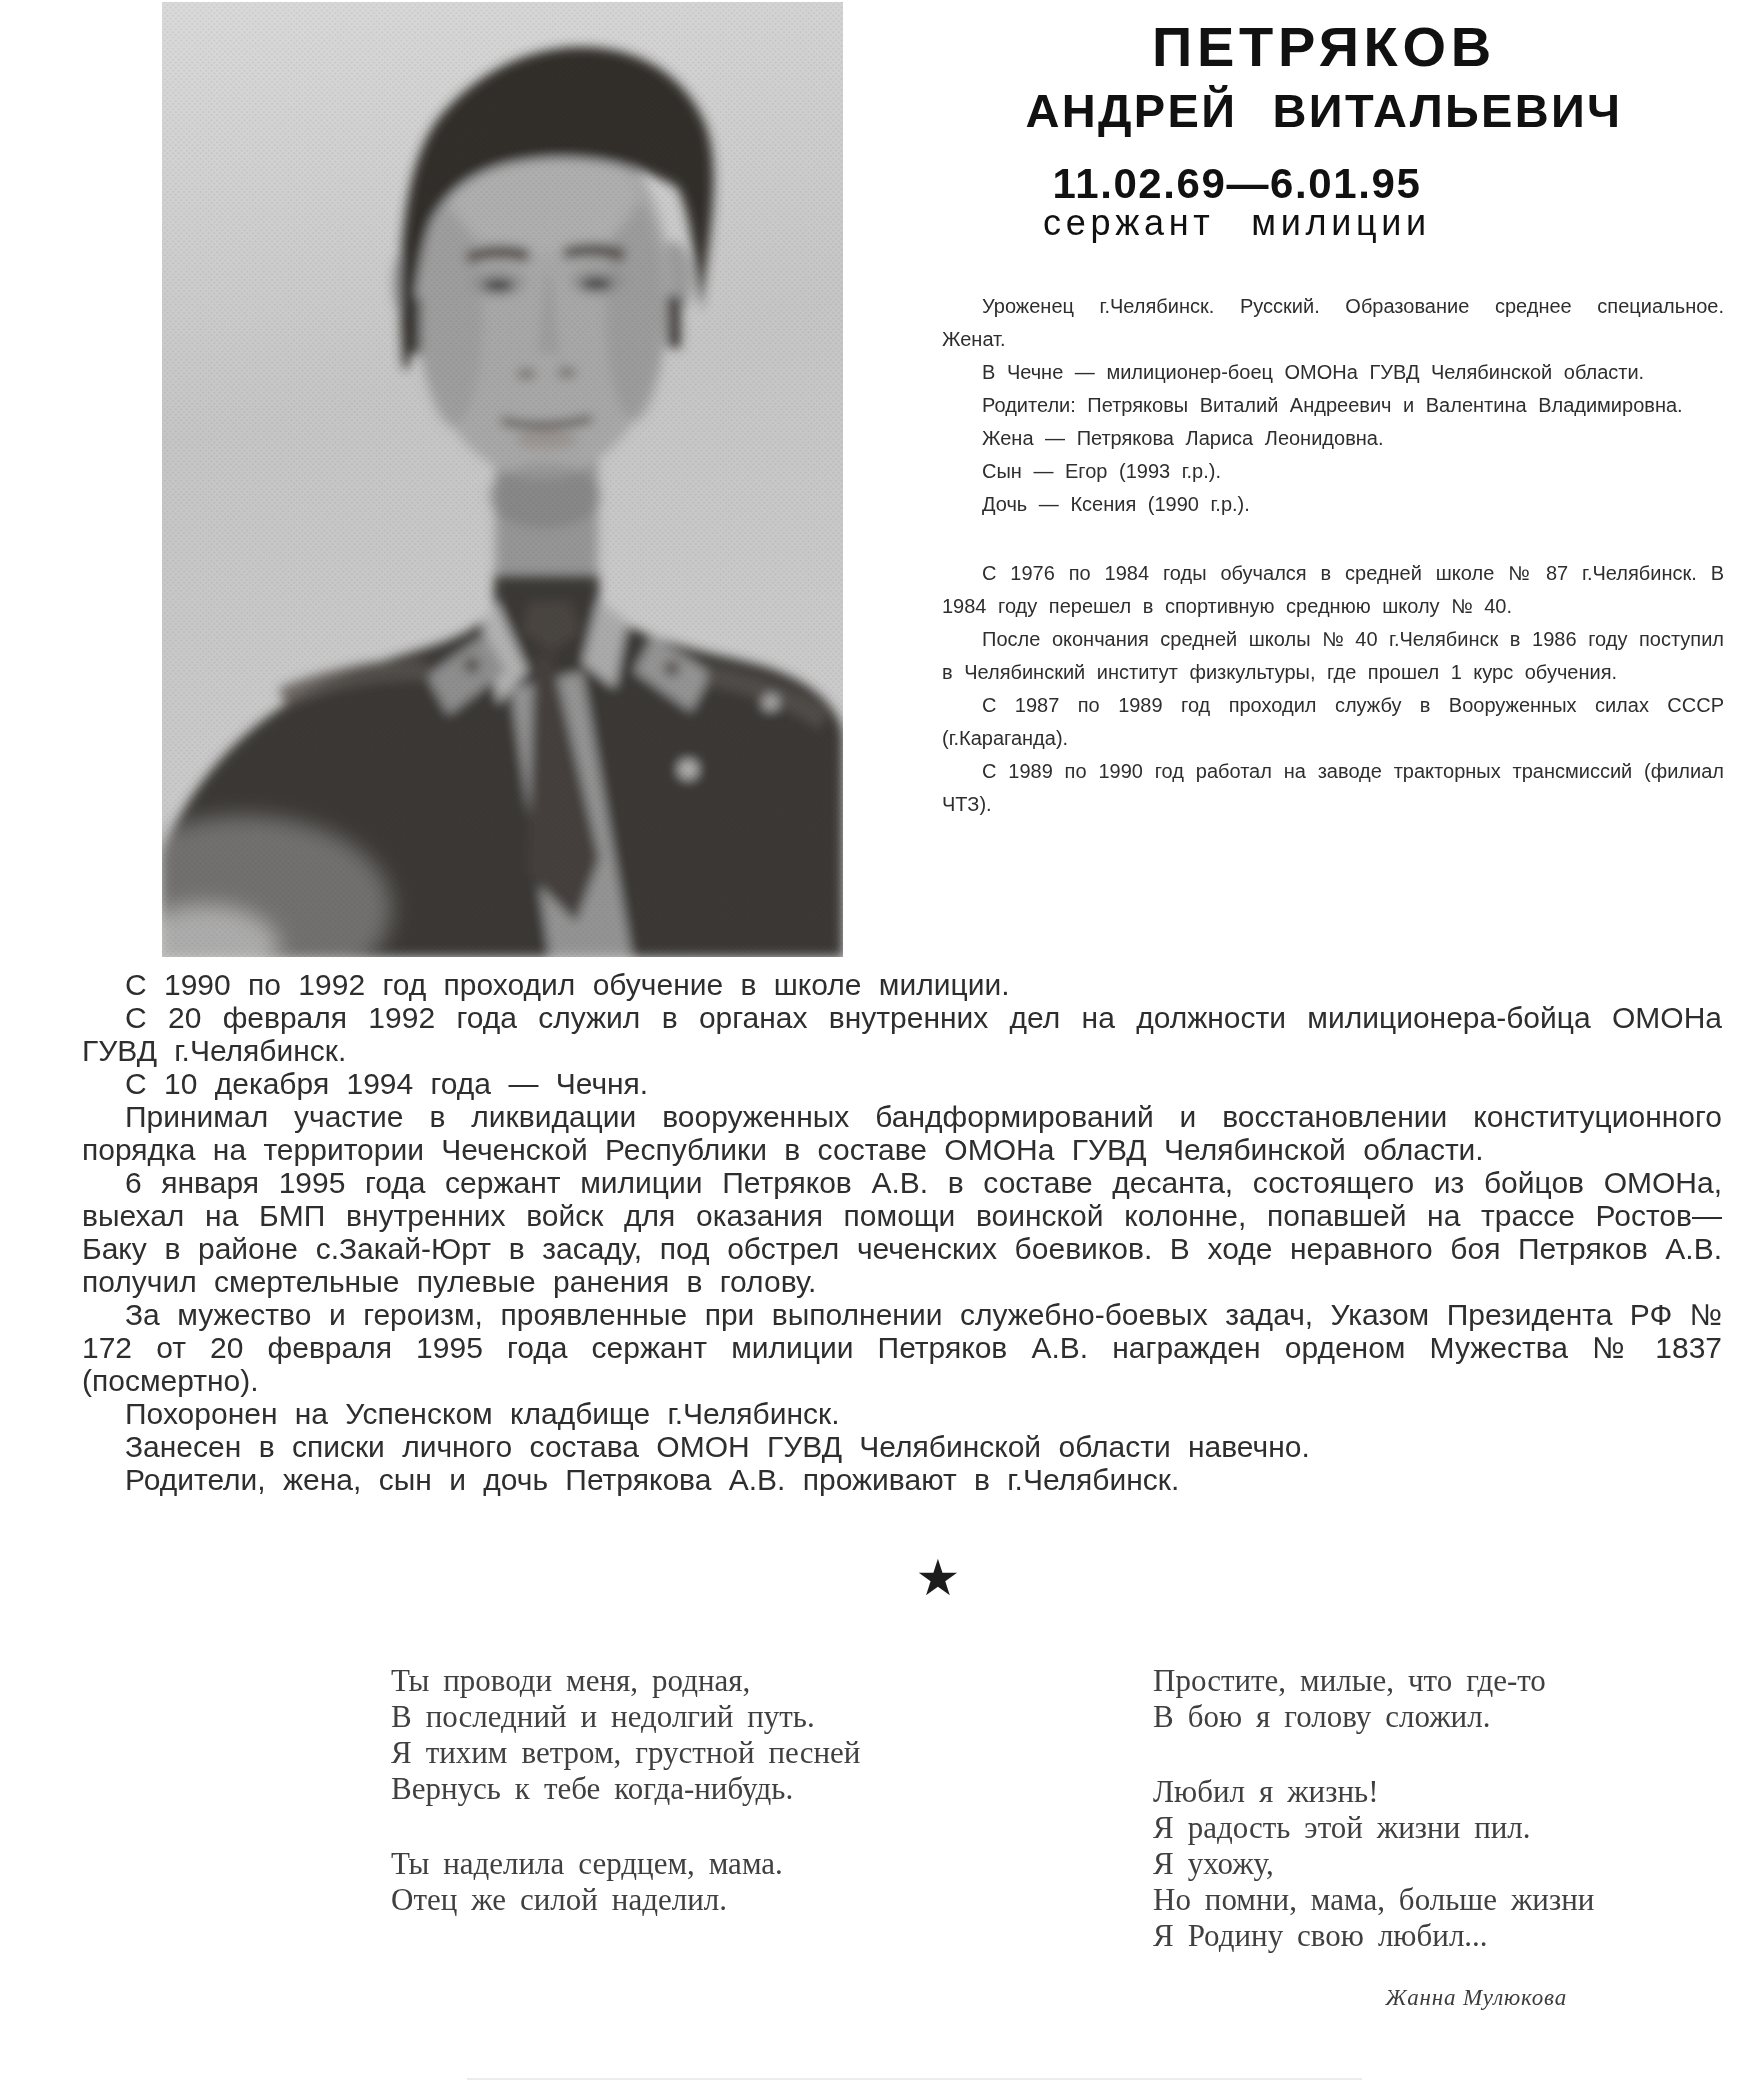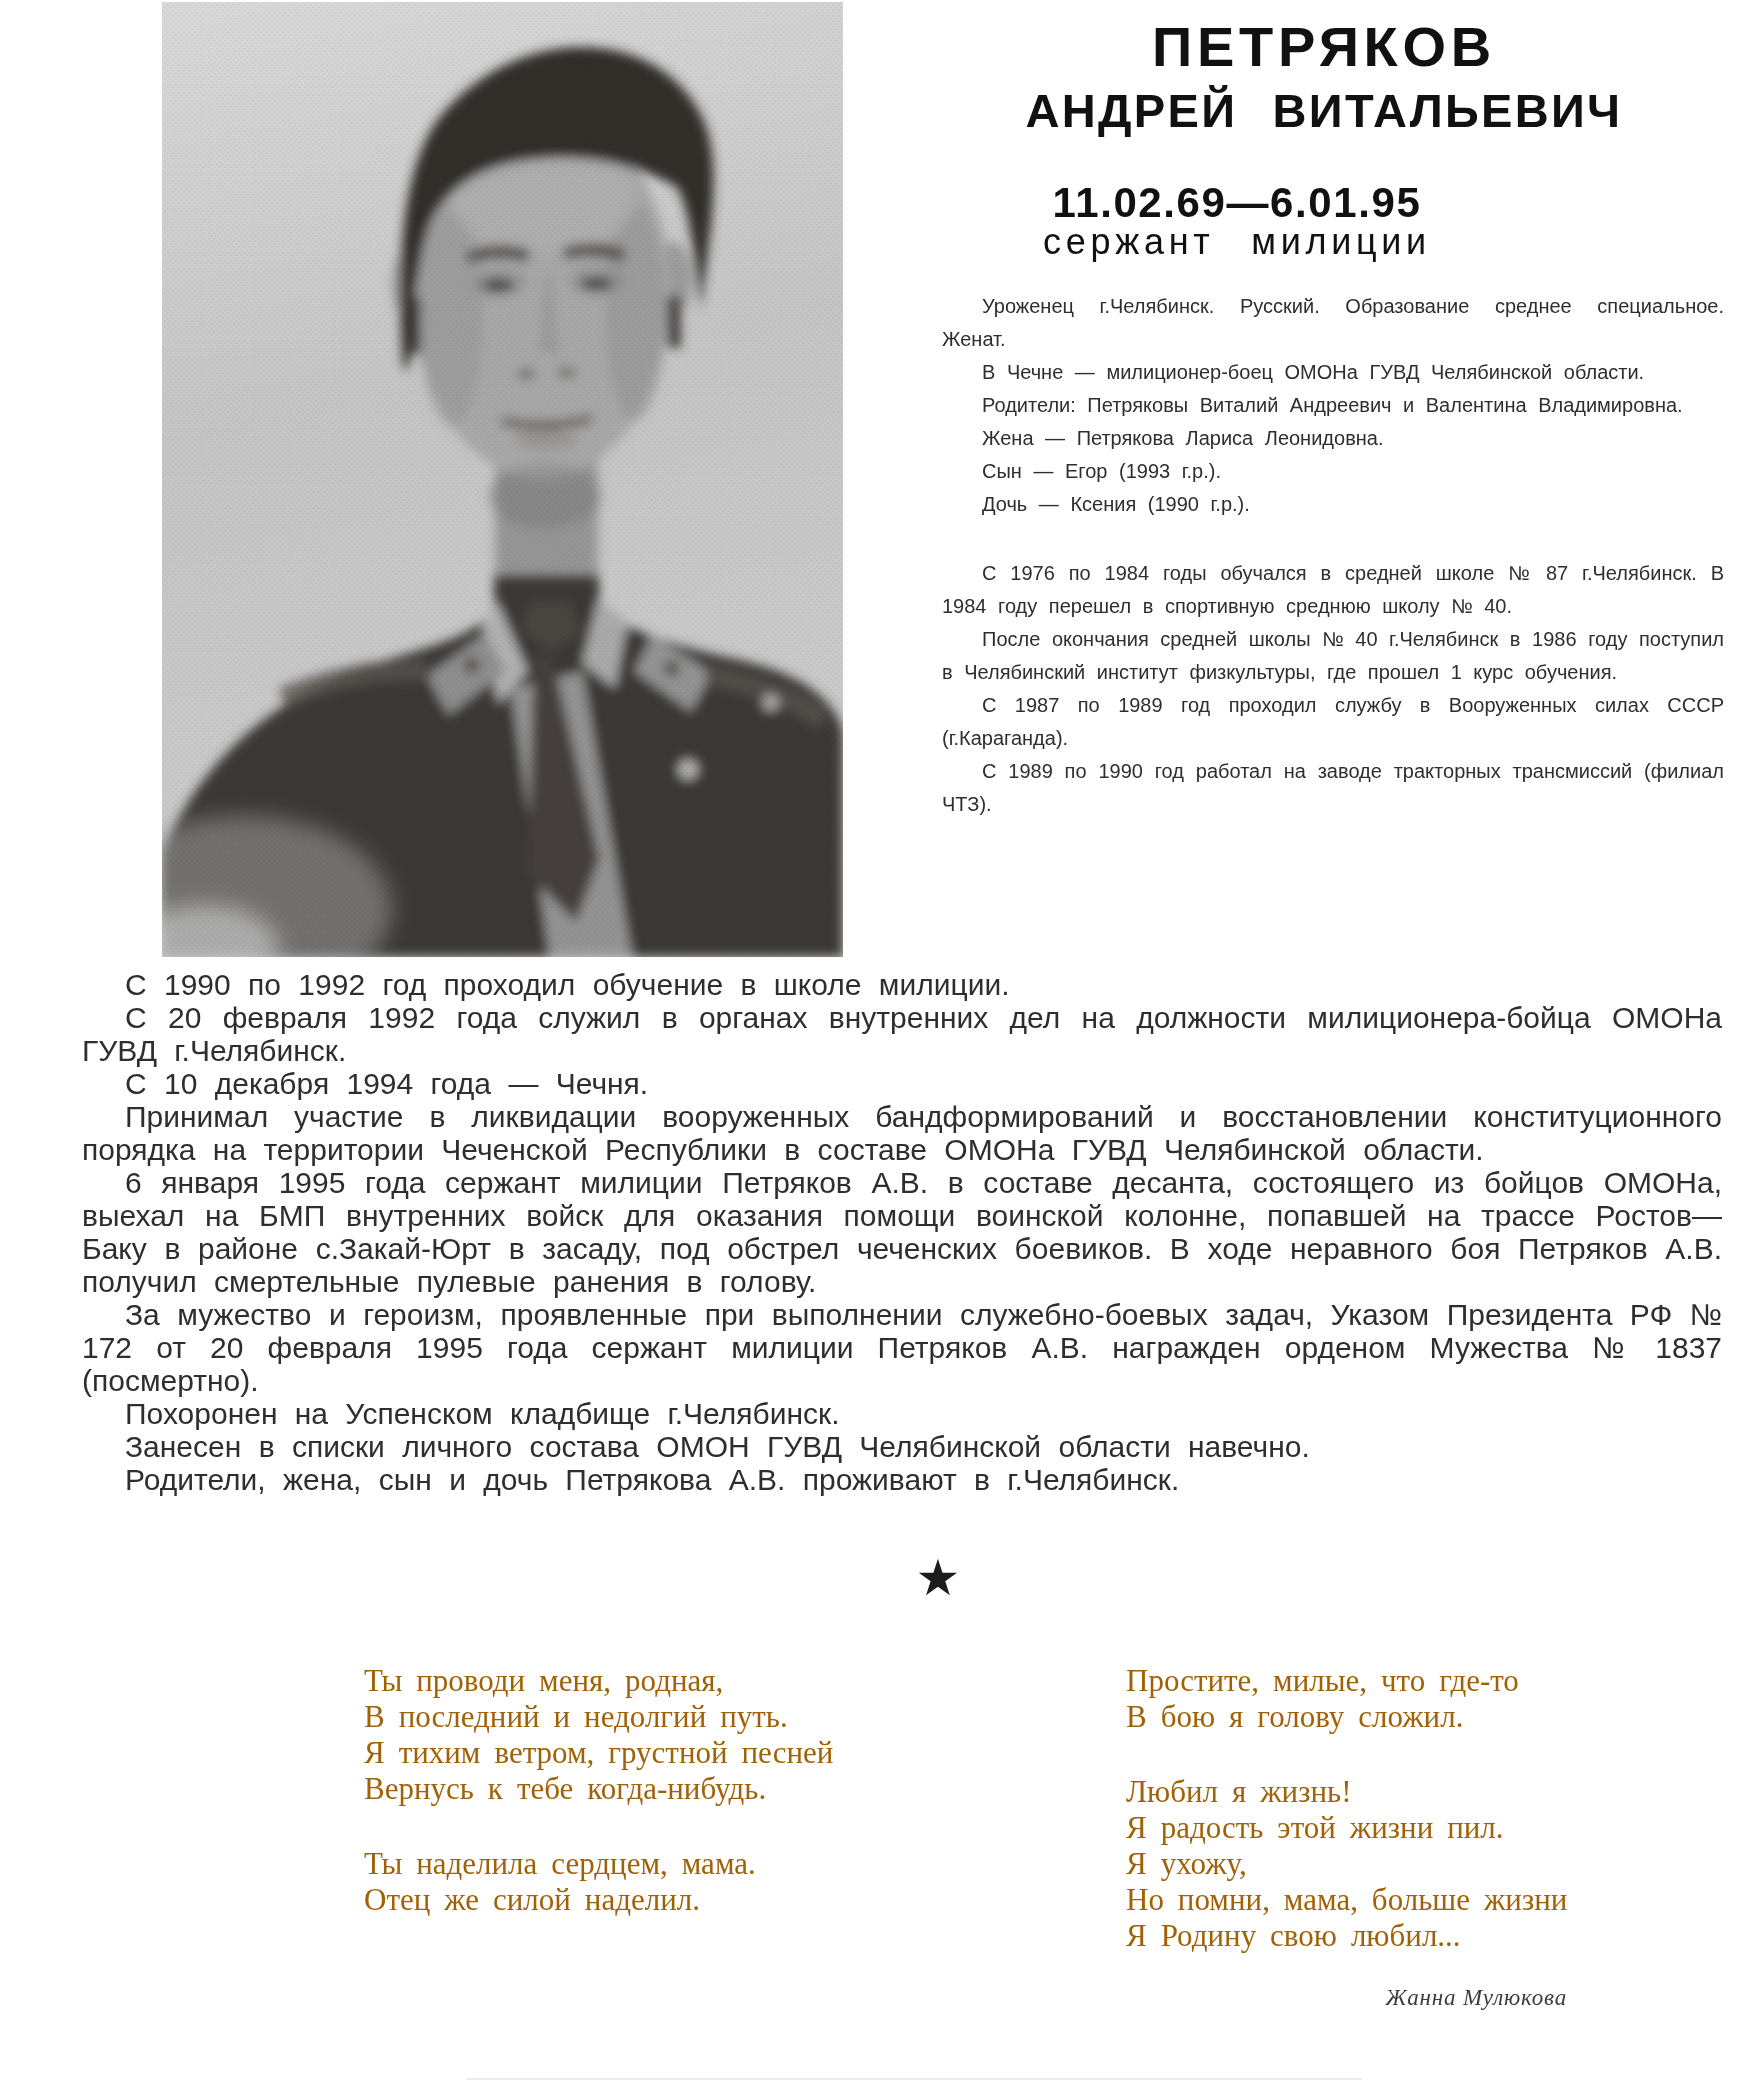--- a/index.html
+++ b/index.html
@@ -23,21 +23,21 @@
   }
   .header .surname{
     font-size:56px;font-weight:bold;letter-spacing:4.7px;line-height:1;
   }
   .header .fullname{
     font-size:47px;font-weight:bold;letter-spacing:2.3px;word-spacing:20px;
     margin-top:12.5px;line-height:1;
   }
   .header .shifted{transform:translateX(-87px);}
   .header .dates{
-    font-size:42px;font-weight:bold;letter-spacing:1.6px;margin-top:48px;line-height:1;
+    font-size:42px;font-weight:bold;letter-spacing:1.6px;margin-top:29px;line-height:1;
   }
   .header .rank{
     font-size:36px;font-weight:normal;letter-spacing:4.7px;word-spacing:22px;
     line-height:1;
   }
   
   .bio-col{
     position:absolute;left:942px;top:290px;width:782px;
     font-size:20px;line-height:33px;
     text-align:justify;word-spacing:0.30em;
@@ -52,22 +52,23 @@
   .bio-full p{margin:0;text-indent:43px;}
   
   .star{
     position:absolute;left:911px;top:1551px;width:54px;
     font-size:50px;line-height:54px;color:#1c1c1c;text-align:center;
   }
   
   .poem{
     position:absolute;top:1663px;
     font-family:"Liberation Serif", serif;
-    font-size:31px;line-height:36px;color:#a16207;
+    font-size:31px;line-height:36px;color:#404040;
     word-spacing:0.20em;
+    margin-left:27px;
   }
   .poem-left{left:364px;width:529px;}
   .poem-right{left:1126px;width:498px;}
   .stanza + .stanza{margin-top:39px;}
   .poem-line{white-space:nowrap;}
   .poem-author{
     position:absolute;left:1091px;top:1985px;width:498px;
     box-sizing:border-box;padding-right:22px;
     font-family:"Liberation Serif", serif;
     font-style:italic;font-size:23px;color:#3c3c3c;

